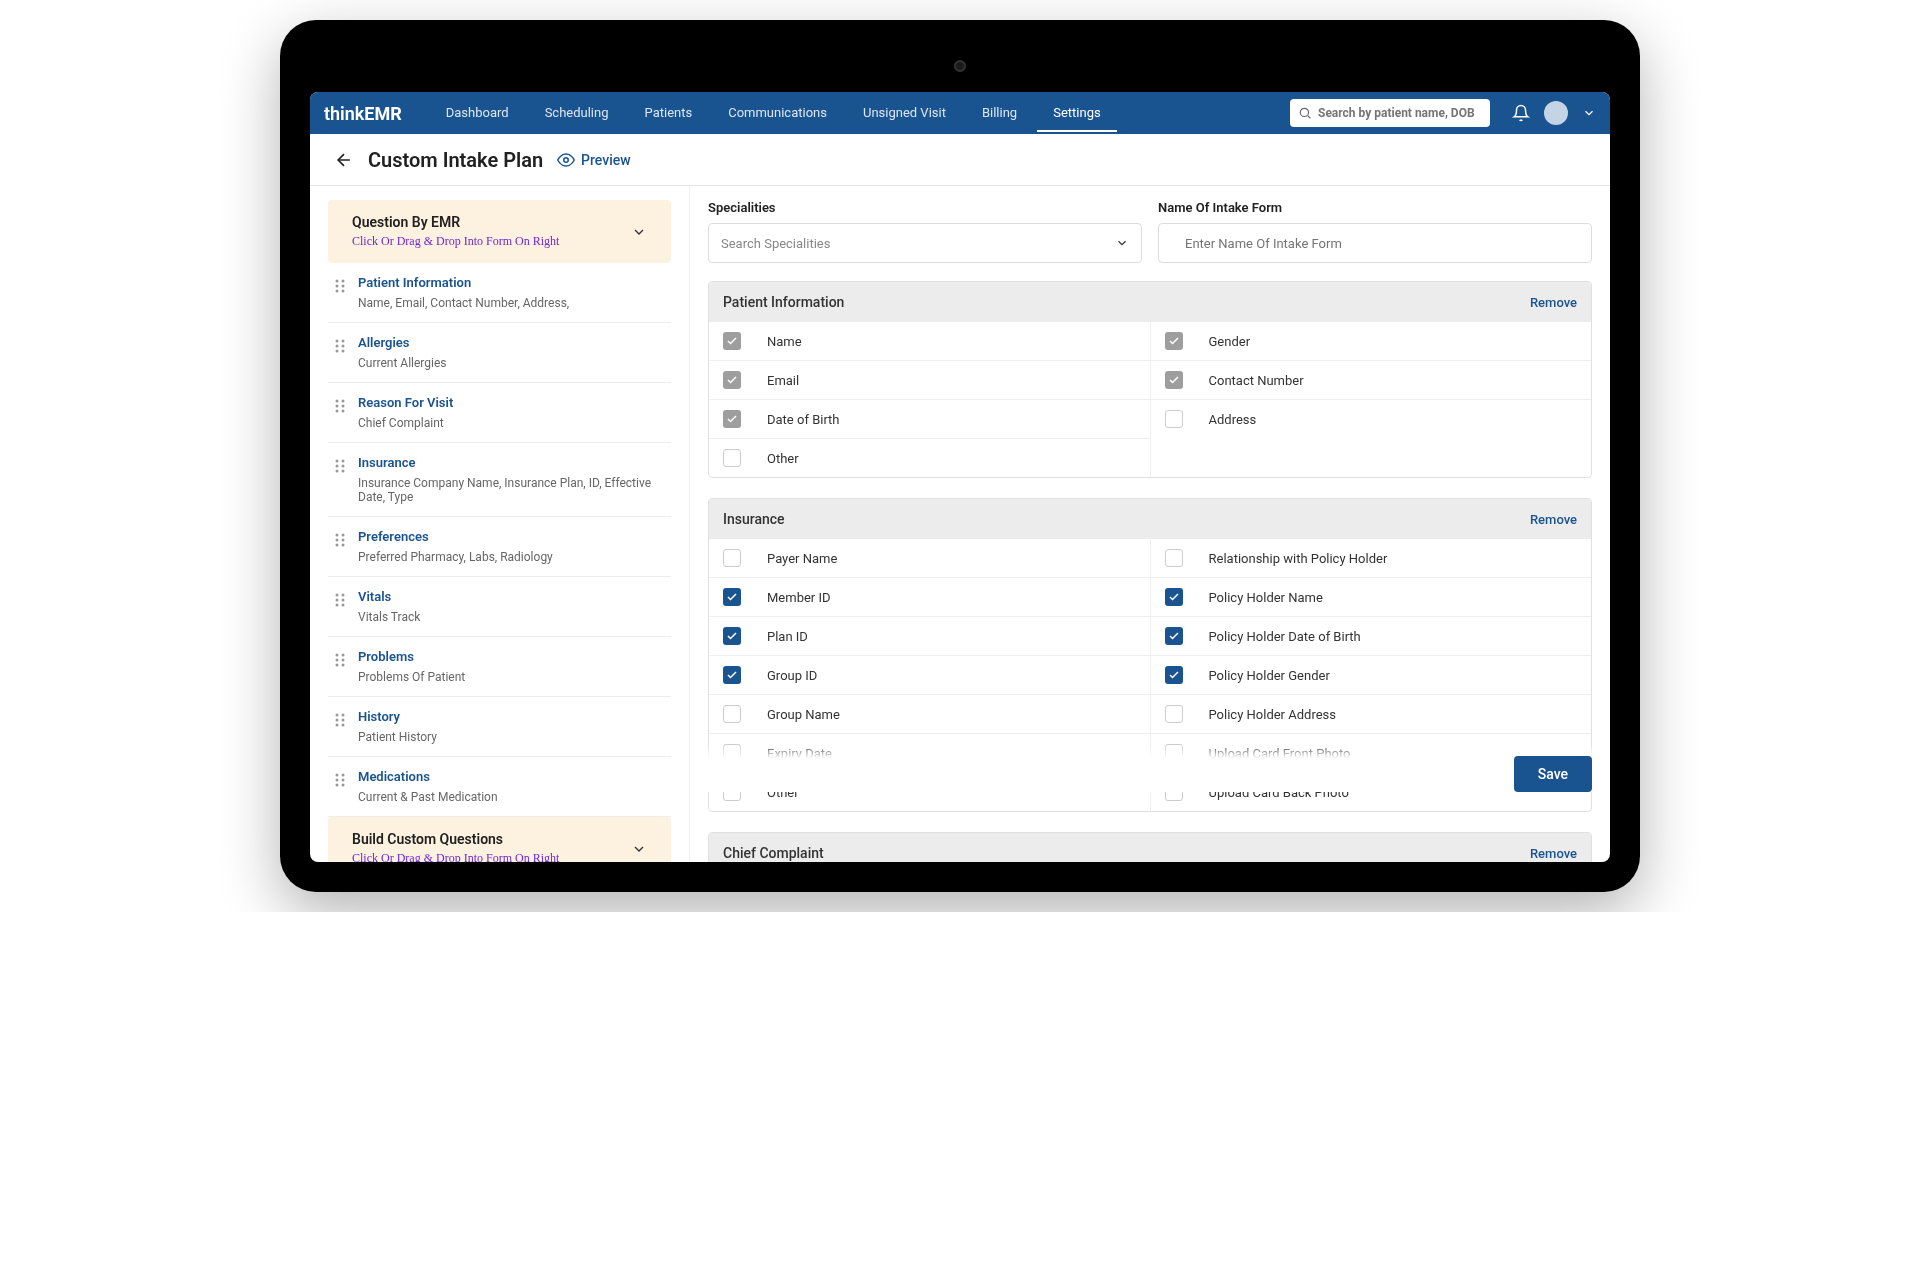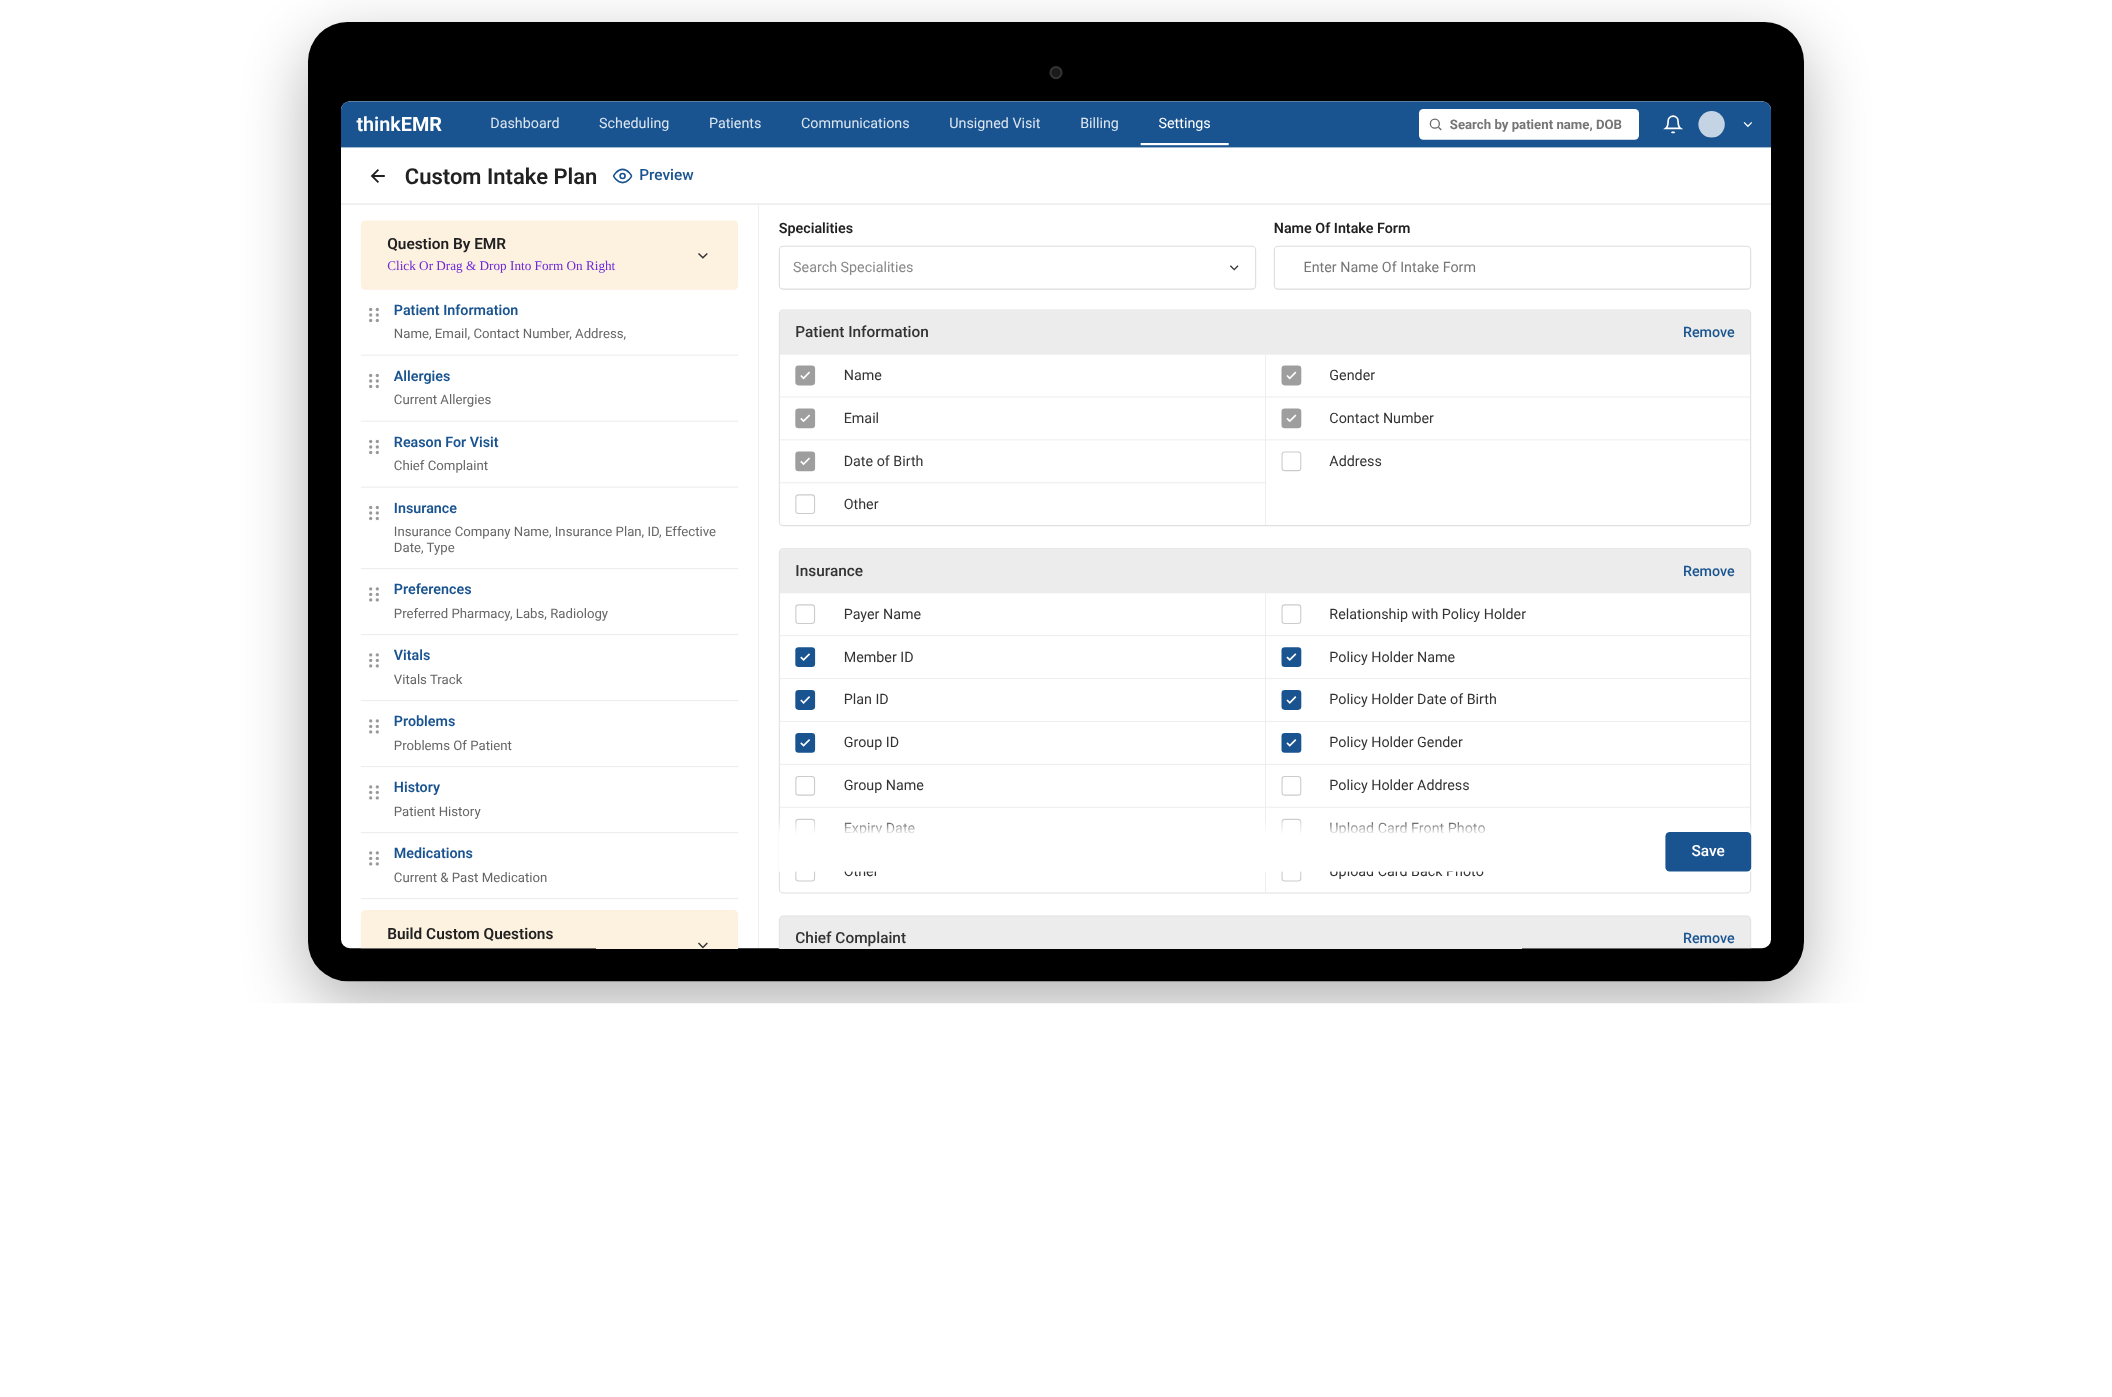--- a/index.html
+++ b/index.html
@@ -361,21 +361,21 @@
                   <circle cx="9" cy="13" r="1.5"></circle>
                 </svg>
               </span>
               <div>
                 <div class="title">Medications</div>
                 <div class="sub">Current &amp; Past Medication</div>
               </div>
             </div>
           </div>
 
-        <div class="panel-head" style="margin-top:10px">
+        <div class="panel-head" style="">
           <div>
             <div class="t1">Build Custom Questions</div>
             <div class="t2">Click Or Drag &amp; Drop Into Form On Right</div>
           </div>
           <svg class="icon-svg" width="16" height="16" viewBox="0 0 24 24" fill="none" stroke="#333" stroke-width="2">
               <polyline points="6 9 12 15 18 9"></polyline>
             </svg>
         </div>
 
       </div>

